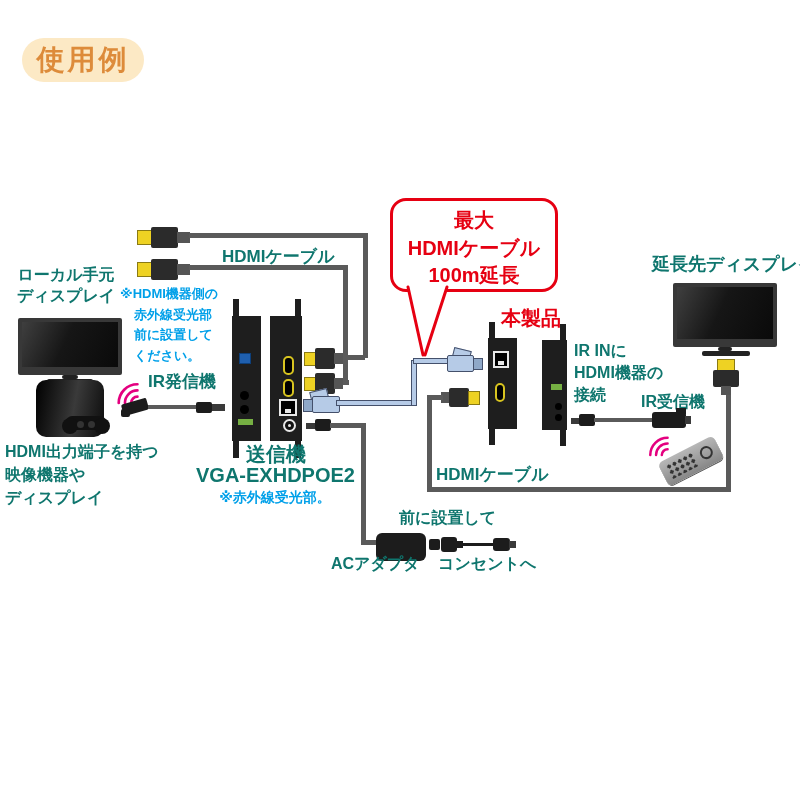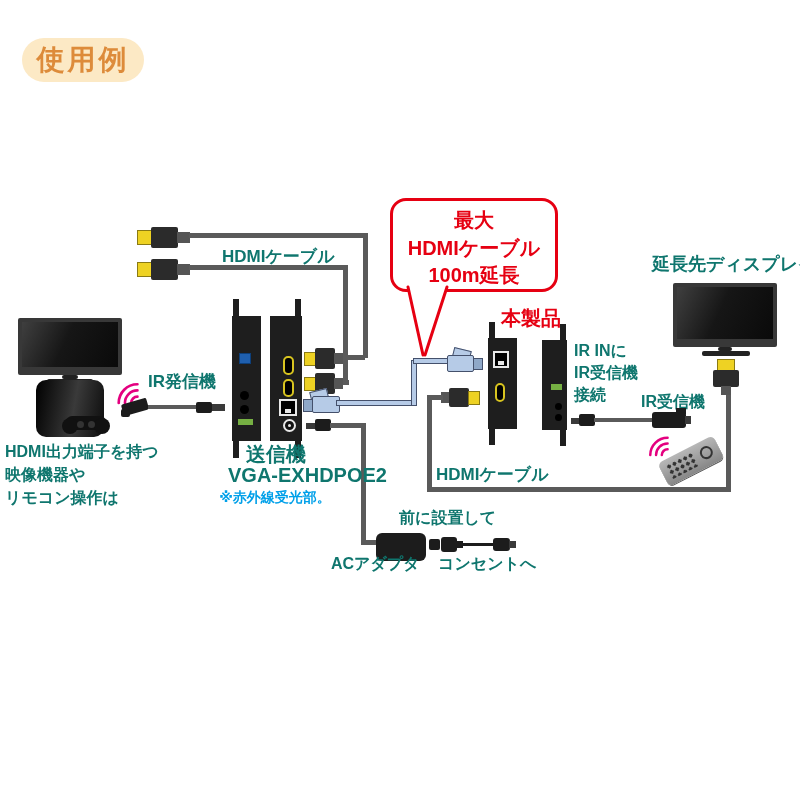--- a/index.html
+++ b/index.html
@@ -35,41 +35,43 @@
 </style>
 </head>
 <body>
 
 <div class="canvas">
 
   <div class="abs badge" style="left:22px;top:38px;width:122px;height:44px;">
     <span>使用例</span>
   </div>
 
+  <div class="abs lbl ml" style="left:6px;top:264px;width:120px;text-align:center;line-height:21px;">ローカル手元
+ディスプレイ</div>
 
   <div class="abs" style="left:0;top:0;">
     <div class="abs tv-frame" style="left:18px;top:318px;width:104px;height:57px;"></div>
     <div class="abs tv-screen" style="left:22px;top:322px;width:96px;height:45px;"></div>
     <div class="abs tv-foot" style="left:62px;top:375px;width:16px;height:4px;"></div>
     <div class="abs tv-foot" style="left:47px;top:379px;width:46px;height:5px;"></div>
   </div>
 
   <div class="abs" style="left:36px;top:380px;width:68px;height:57px;border-radius:10px;
        background:linear-gradient(100deg,#000 0%,#2e2e2e 45%,#3a3a3a 55%,#0c0c0c 100%);"></div>
   <div class="abs" style="left:62px;top:410px;width:50px;height:30px;">
     <div class="abs" style="left:4px;top:6px;width:40px;height:14px;border-radius:6px;background:#111;"></div>
     <div class="abs" style="left:0;top:8px;width:16px;height:16px;border-radius:50%;background:#111;"></div>
     <div class="abs" style="left:32px;top:8px;width:16px;height:16px;border-radius:50%;background:#111;"></div>
     <div class="abs" style="left:15px;top:11px;width:7px;height:7px;border-radius:50%;background:#333;"></div>
     <div class="abs" style="left:26px;top:11px;width:7px;height:7px;border-radius:50%;background:#333;"></div>
   </div>
 
   <div class="abs lbl ml" style="left:5px;top:440px;line-height:23px;">HDMI出力端子を持つ
 映像機器や
-リモコン操作は</div>
+ディスプレイ</div>
 
   <div>
     <div class="abs yellow-tip" style="left:137px;top:230px;width:15px;height:15px;"></div>
     <div class="abs conn-body" style="left:151px;top:227px;width:27px;height:21px;"></div>
     <div class="abs conn-neck" style="left:177px;top:232px;width:13px;height:11px;"></div>
   </div>
   <div>
     <div class="abs yellow-tip" style="left:137px;top:262px;width:15px;height:15px;"></div>
     <div class="abs conn-body" style="left:151px;top:259px;width:27px;height:21px;"></div>
     <div class="abs conn-neck" style="left:177px;top:264px;width:13px;height:11px;"></div>
@@ -78,20 +80,24 @@
   <div class="abs cable" style="left:189px;top:233px;width:179px;height:5px;"></div>
   <div class="abs cable" style="left:363px;top:233px;width:5px;height:125px;"></div>
   <div class="abs cable" style="left:341px;top:355px;width:24px;height:5px;"></div>
 
   <div class="abs cable" style="left:189px;top:265px;width:158px;height:5px;"></div>
   <div class="abs cable" style="left:343px;top:265px;width:5px;height:118px;"></div>
   <div class="abs cable" style="left:340px;top:380px;width:9px;height:5px;"></div>
 
   <div class="abs lbl" style="left:222px;top:245px;font-size:17px;">HDMIケーブル</div>
 
+  <div class="abs blue-note" style="left:120px;top:284px;width:116px;">※HDMI機器側の
+赤外線受光部
+前に設置して
+ください。</div>
 
   <div class="abs lbl" style="left:148px;top:370px;font-size:17px;">IR発信機</div>
   <svg class="abs" style="left:112px;top:378px;" width="28" height="27" viewBox="0 0 26 26">
     <g stroke="#e4007f" stroke-width="2.6" fill="none" stroke-linecap="round">
       <path d="M24,18 A6,6 0 0 0 18,24"></path>
       <path d="M24,12 A12,12 0 0 0 12,24"></path>
       <path d="M24,6 A18,18 0 0 0 6,24"></path>
     </g>
   </svg>
   <div class="abs" style="left:122px;top:401px;width:26px;height:12px;background:#1c1c1c;border-radius:2px;transform:rotate(-16deg);"></div>
@@ -138,21 +144,21 @@
   <div class="abs lan-line" style="left:411px;top:360px;width:6px;height:46px;"></div>
   <div class="abs lan-line" style="left:413px;top:358px;width:37px;height:6px;"></div>
 
   <div class="abs dc-tip" style="left:306px;top:423px;width:10px;height:6px;"></div>
   <div class="abs dc-plug" style="left:315px;top:419px;width:16px;height:12px;"></div>
   <div class="abs cable" style="left:330px;top:423px;width:36px;height:5px;"></div>
   <div class="abs cable" style="left:361px;top:423px;width:5px;height:121px;"></div>
   <div class="abs cable" style="left:361px;top:540px;width:17px;height:5px;"></div>
 
   <div class="abs lbl" style="left:231px;top:441px;width:90px;text-align:center;font-size:20px;">送信機</div>
-  <div class="abs lbl" style="left:193px;top:464px;width:165px;text-align:center;font-size:20px;margin-left:32px;">VGA-EXHDPOE2</div>
+  <div class="abs lbl" style="left:193px;top:464px;width:165px;text-align:center;font-size:20px;">VGA-EXHDPOE2</div>
   <div class="abs" style="left:205px;top:489px;width:140px;text-align:center;font-size:14px;font-weight:bold;color:#00a0e9;">※赤外線受光部。</div>
 
   <div class="abs callout ml" style="left:390px;top:198px;width:168px;height:94px;">最大
 HDMIケーブル
 100m延長</div>
   <svg class="abs" style="left:395px;top:285px;z-index:6;" width="70" height="76" viewBox="0 0 70 76">
     <polygon points="13,1 52,1 29,71" fill="#ffffff"></polygon>
     <line x1="13" y1="2" x2="28" y2="70" stroke="#e60012" stroke-width="3" stroke-linecap="round"></line>
     <line x1="52" y1="2" x2="30" y2="70" stroke="#e60012" stroke-width="3" stroke-linecap="round"></line>
   </svg>
@@ -183,21 +189,21 @@
     <div class="abs conn-neck" style="left:441px;top:392px;width:9px;height:11px;"></div>
     <div class="abs conn-body" style="left:449px;top:388px;width:20px;height:19px;"></div>
     <div class="abs yellow-tip" style="left:468px;top:391px;width:12px;height:14px;"></div>
   </div>
   <div class="abs cable" style="left:429px;top:395px;width:14px;height:5px;"></div>
   <div class="abs cable" style="left:427px;top:395px;width:5px;height:95px;"></div>
   <div class="abs cable" style="left:427px;top:487px;width:304px;height:5px;"></div>
   <div class="abs cable" style="left:726px;top:393px;width:5px;height:99px;"></div>
 
   <div class="abs lbl ml" style="left:574px;top:340px;line-height:22px;">IR INに
-IR受信機
+HDMI機器の
 接続</div>
   <div class="abs lbl" style="left:641px;top:392px;">IR受信機</div>
   <div class="abs dc-tip" style="left:571px;top:418px;width:9px;height:6px;"></div>
   <div class="abs dc-plug" style="left:579px;top:414px;width:16px;height:12px;"></div>
   <div class="abs cable" style="left:594px;top:418px;width:60px;height:4px;"></div>
   <div class="abs" style="left:676px;top:408px;width:10px;height:6px;background:#1c1c1c;"></div>
   <div class="abs" style="left:652px;top:412px;width:34px;height:16px;background:#1c1c1c;border-radius:3px;"></div>
   <div class="abs dc-tip" style="left:685px;top:416px;width:6px;height:8px;"></div>
 
   <svg class="abs" style="left:644px;top:432px;" width="26" height="25" viewBox="0 0 26 26">

